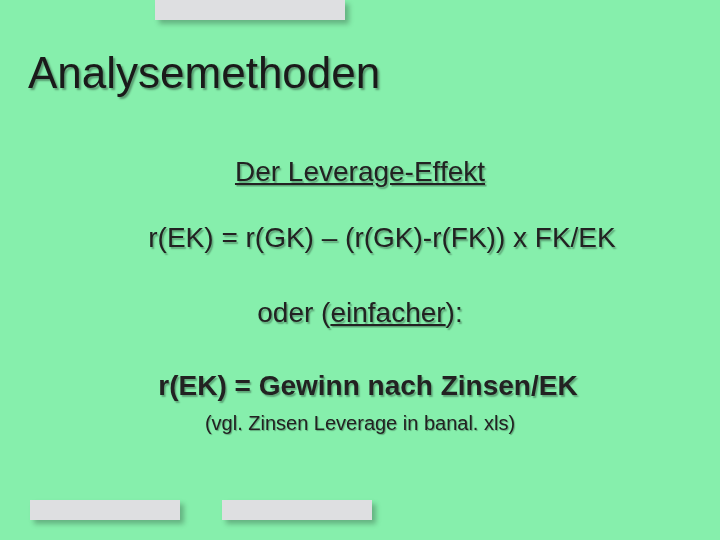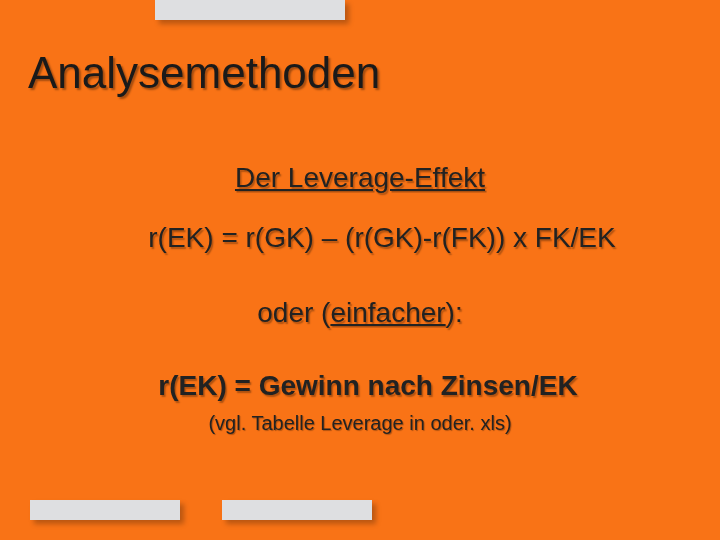--- a/index.html
+++ b/index.html
@@ -8,21 +8,21 @@
     width: 720px;
     height: 540px;
     overflow: hidden;
     font-family: Verdana, Geneva, sans-serif;
     background: #ffffff;
   }
   .slide {
     position: relative;
     width: 720px;
     height: 540px;
-    background: #f97316;
+    background: #86efac;
   }
   
   .topbar {
     position: absolute;
     top: 0;
     left: 155px;
     width: 190px;
     height: 20px;
     background: #dedfe1;
     box-shadow: 4px 4px 5px rgba(0,0,0,0.25);
@@ -42,21 +42,21 @@
   .body-text {
     position: absolute;
     left: 0;
     right: 0;
     text-align: center;
     color: #222;
     font-family: Tahoma, Verdana, sans-serif;
     text-shadow: 1.5px 1.5px 1.5px rgba(0,0,0,0.3);
   }
   .sub1 {
-    top: 162px;
+    top: 156px;
     font-size: 28px;
     text-decoration: underline;
   }
   .formula1 {
     top: 222px;
     font-size: 28px;
     padding-left: 44px;
   }
   .sub2-wrap {
     top: 297px;
@@ -99,18 +99,18 @@
   <div class="body-text sub1">Der Leverage-Effekt</div>
 
   <div class="body-text formula1">r(EK) = r(GK) – (r(GK)-r(FK)) x FK/EK</div>
 
   <div class="body-text sub2-wrap">
     <span>oder (</span><span class="einfacher">einfacher</span><span>):</span>
   </div>
 
   <div class="body-text formula2">r(EK) = Gewinn nach Zinsen/EK</div>
 
-  <div class="body-text note">(vgl. Tabelle Leverage in oder. xls)</div>
+  <div class="body-text note">(vgl. Zinsen Leverage in banal. xls)</div>
 
   <div class="bottombar bb1"></div>
   <div class="bottombar bb2"></div>
 
 </div>
 
 </body></html>

